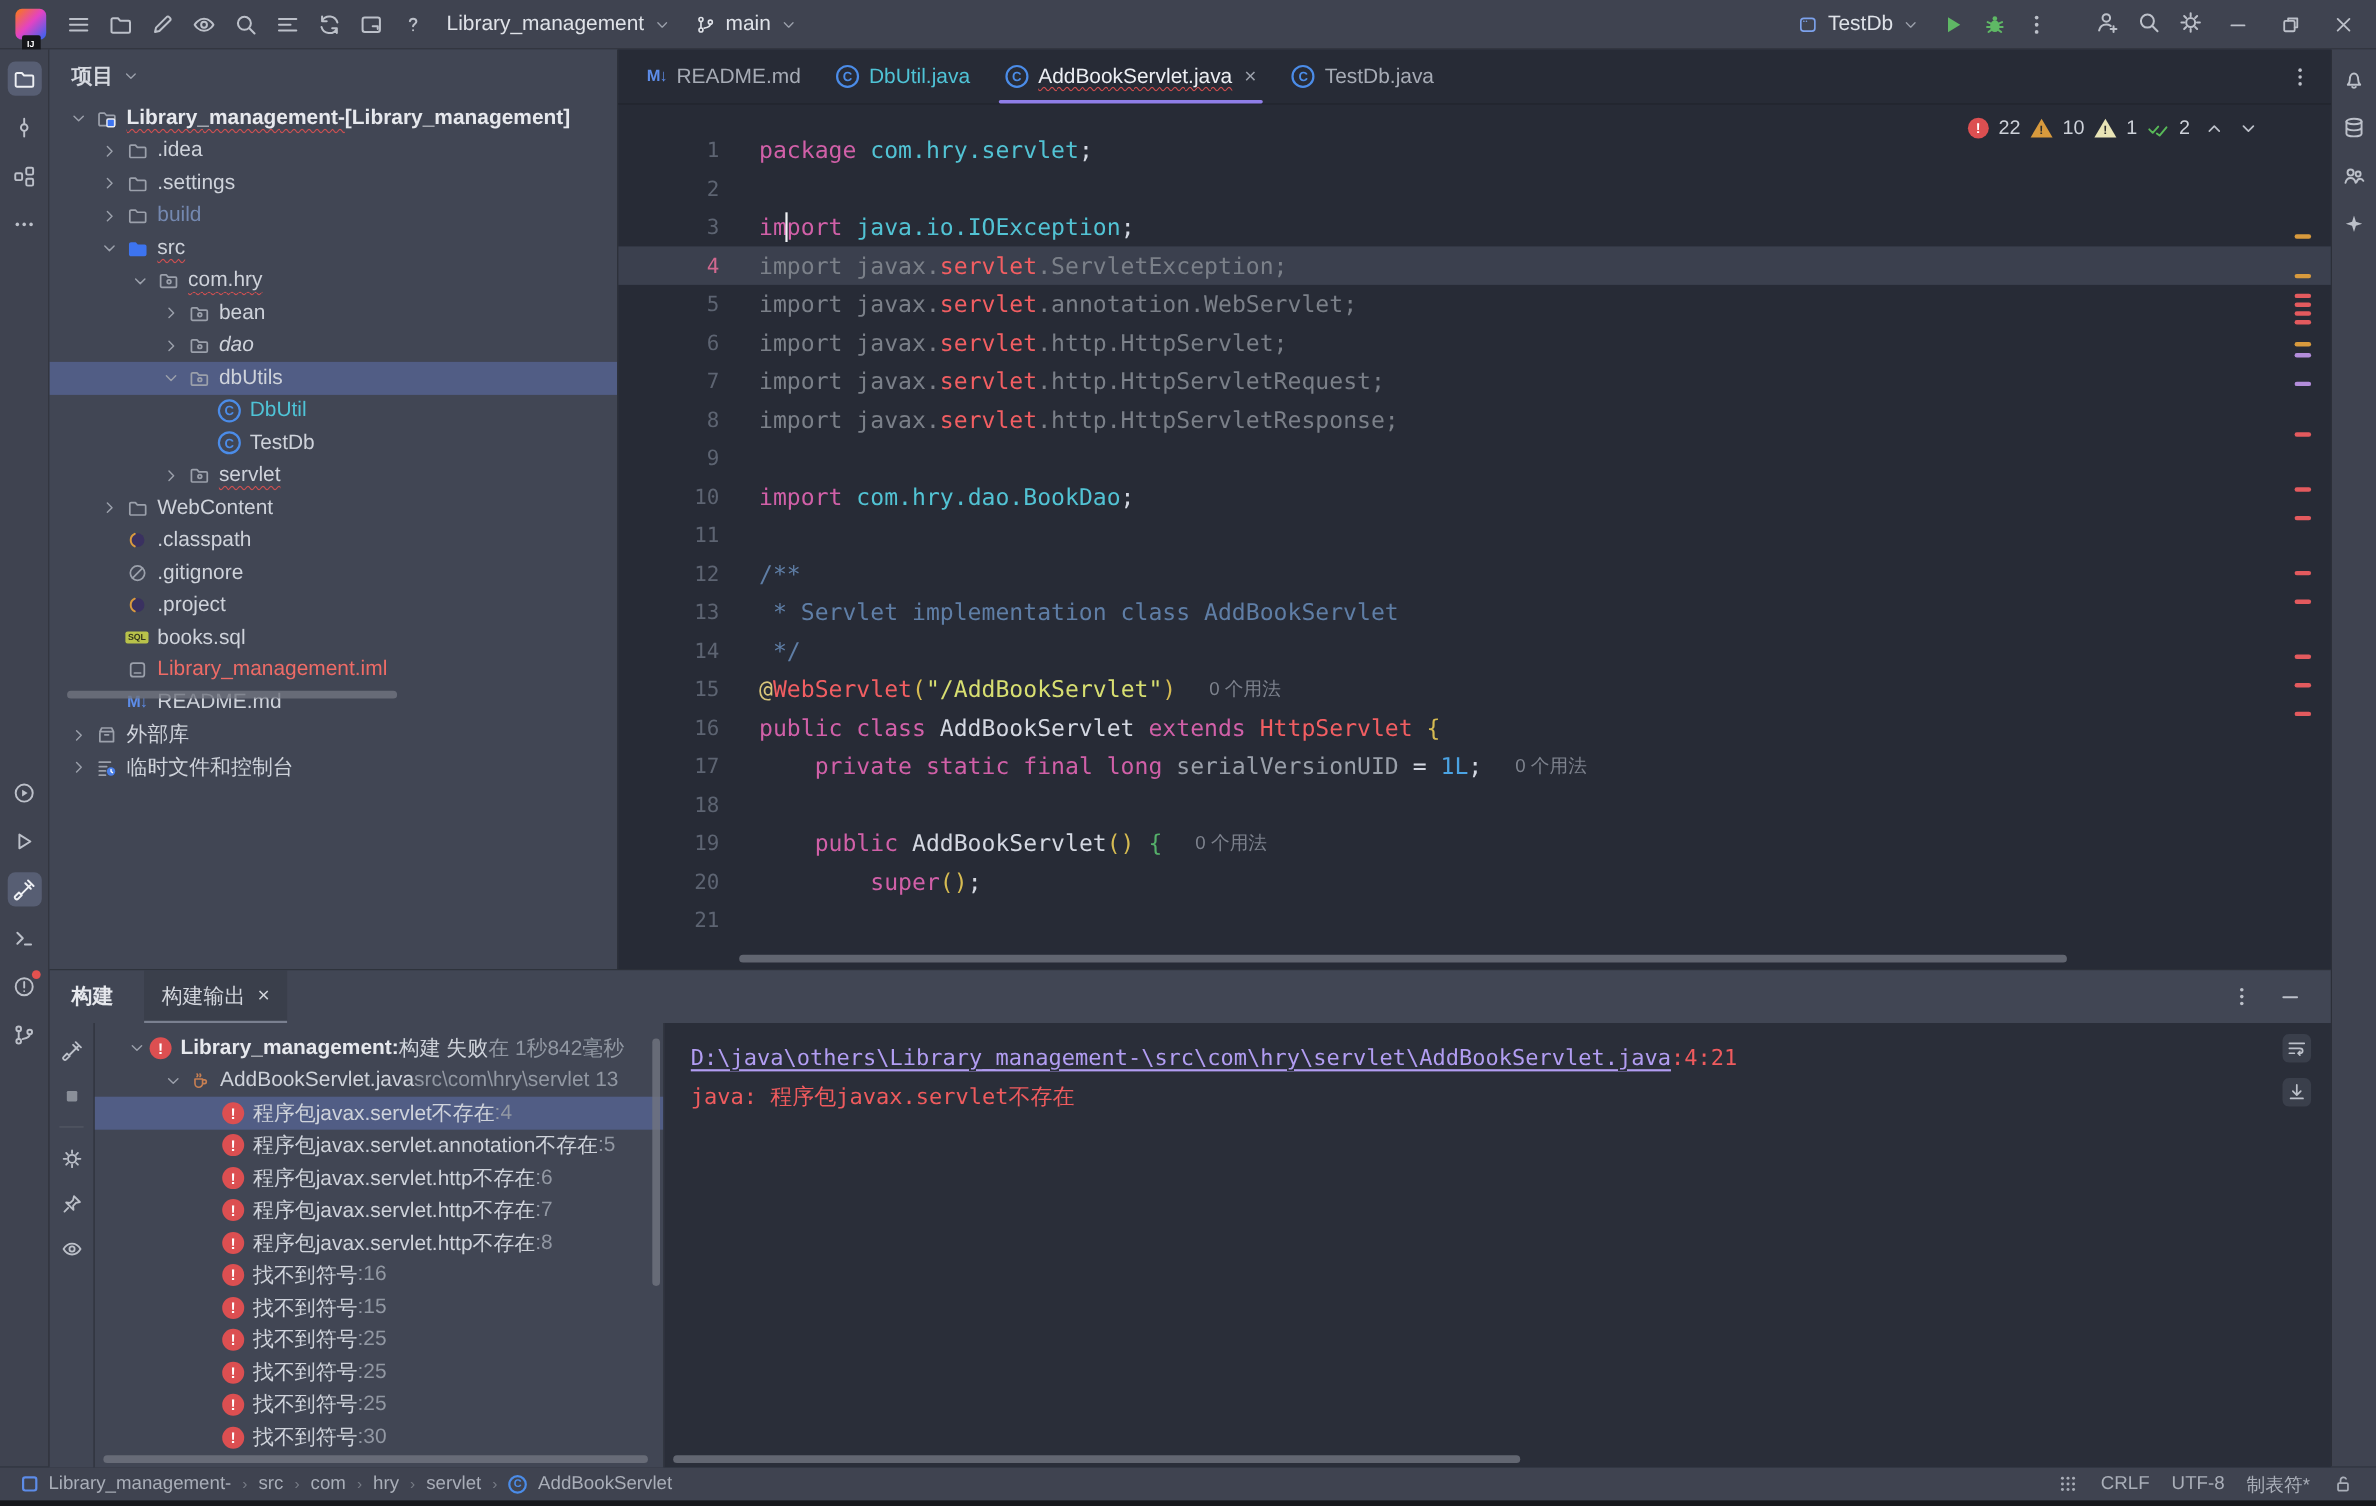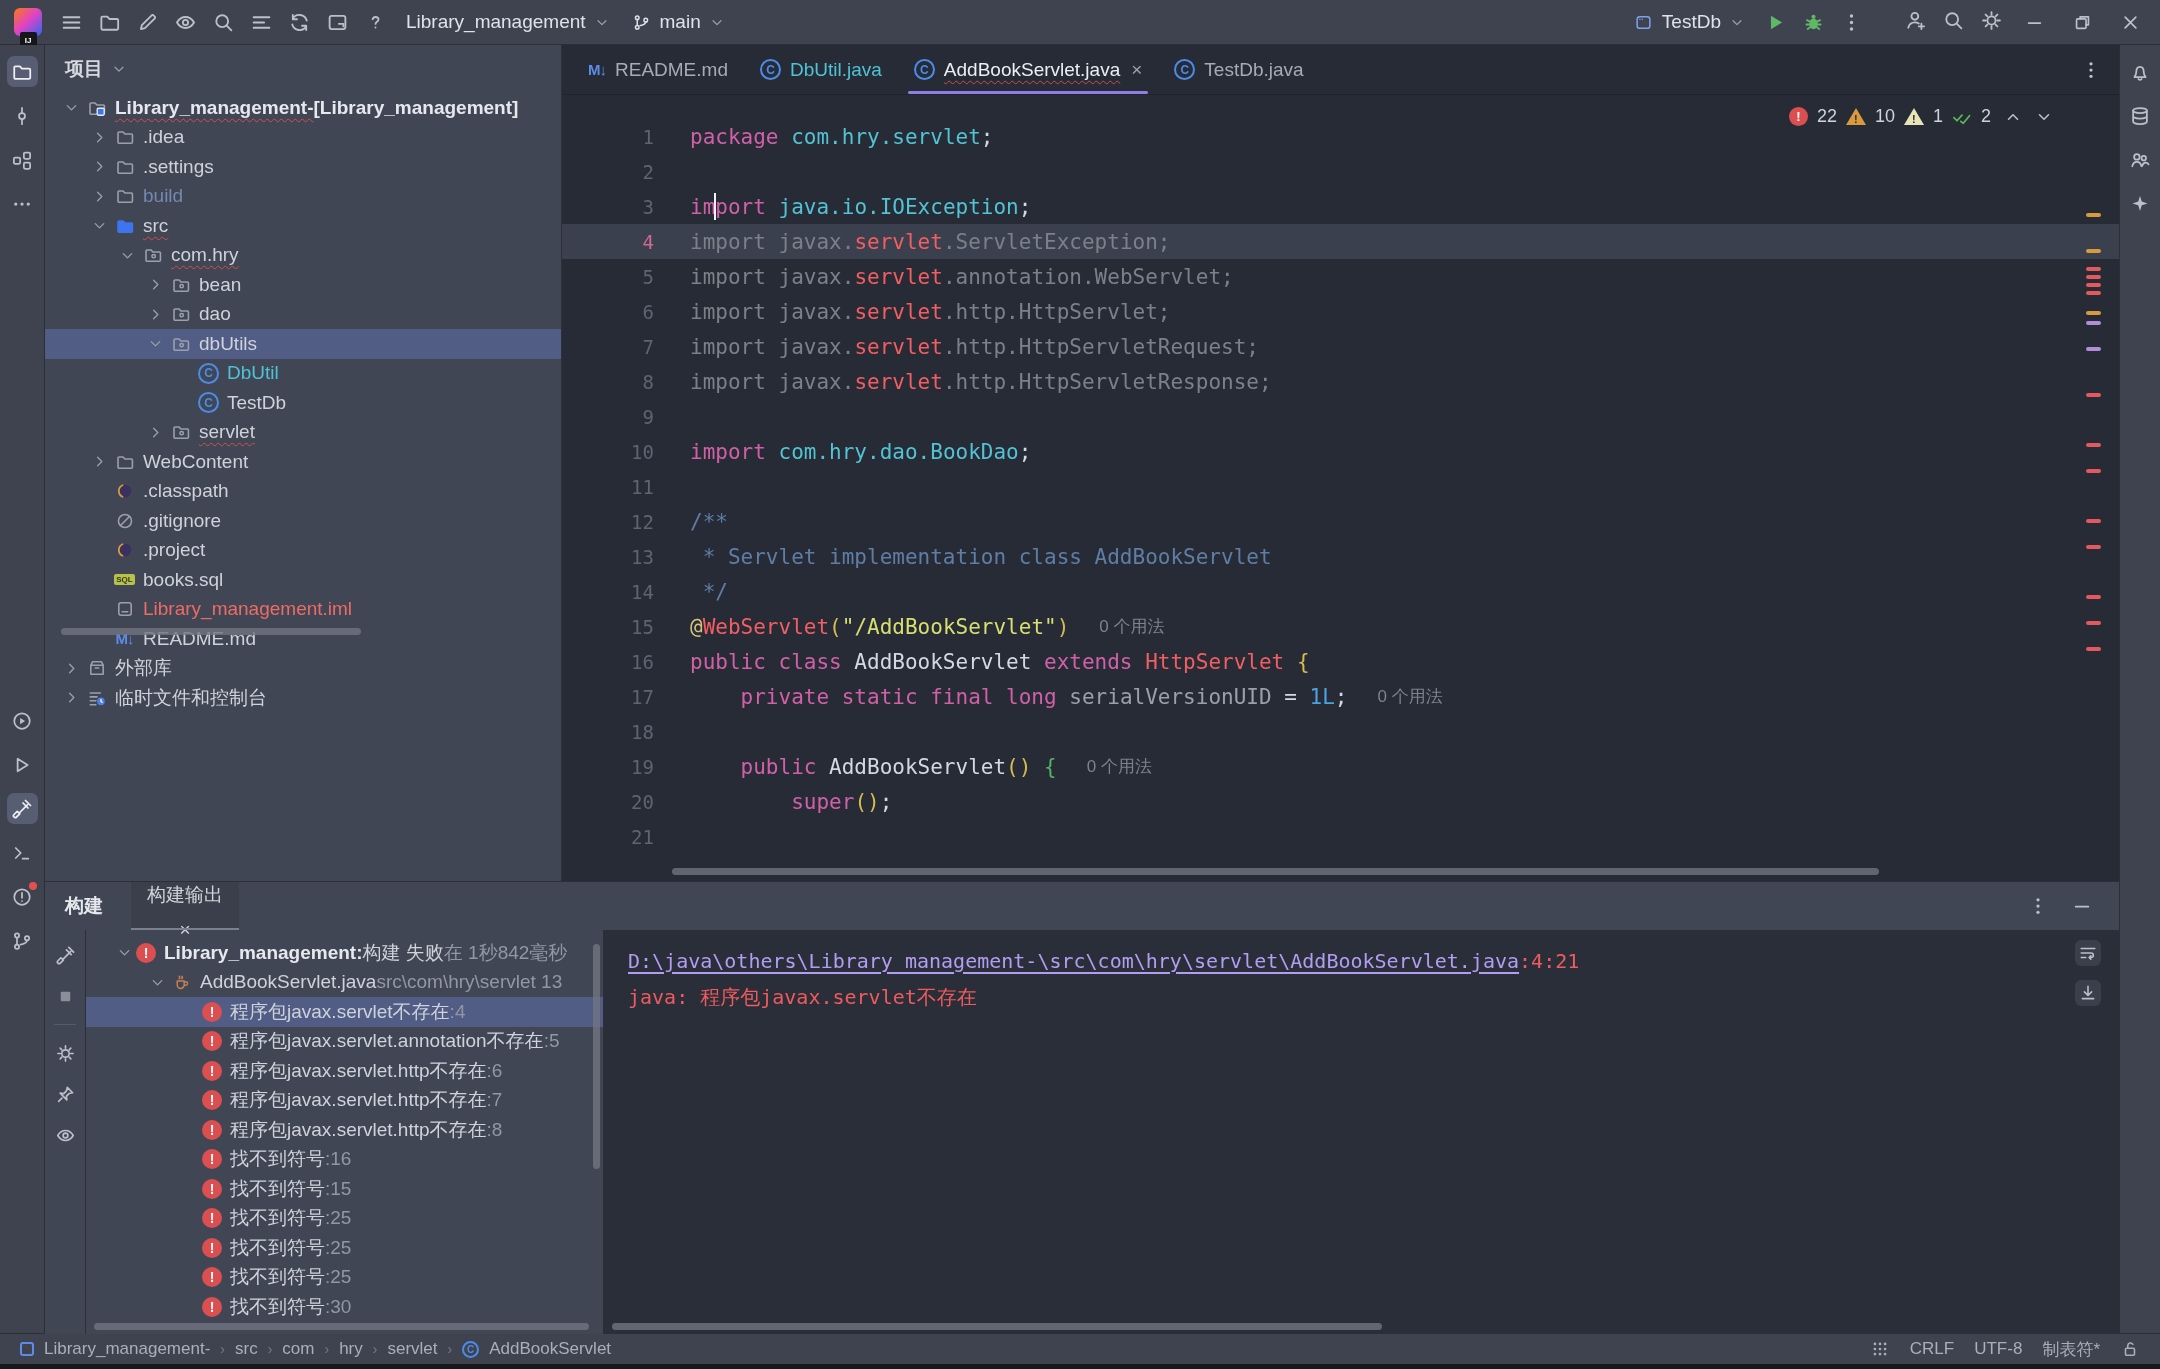--- a/index.html
+++ b/index.html
@@ -88,21 +88,21 @@
   .wtri.pale{border-bottom-color:#e9e4b6;}
   .wtri i{position:absolute;left:-2px;top:5px;font-style:normal;color:#2e2e2e;font-size:11px;font-weight:700;}
   .ichk{width:20px;height:20px;color:#58b958;}
   .ichev{width:18px;height:18px;color:#bcc0c9;margin-left:4px;}
   .mk{position:absolute;right:18px;width:15px;height:4px;border-radius:2px;}
 
   
   .build{height:452px;flex:none;border-top:1px solid #2c2f38;display:flex;flex-direction:column;background:#414654;}
   .bheader{height:48px;flex:none;display:flex;align-items:center;padding-left:20px;}
   .btitle{font-weight:700;color:#e6e8ed;margin-right:28px;}
-  .btab{height:48px;display:flex;align-items:center;gap:11px;padding:0 16px;background:#3a3f4b;color:#d2d5dc;position:relative;flex-direction:column;}
+  .btab{height:48px;display:flex;align-items:center;gap:11px;padding:0 16px;background:#3a3f4b;color:#d2d5dc;position:relative;}
   .btab::after{content:"";position:absolute;left:0;right:0;bottom:0;height:2px;background:#7a8090;}
   .bh-right{margin-left:auto;display:flex;align-items:center;gap:14px;padding-right:22px;color:#bcc0c9;}
   .bh-right .ic{width:30px;height:30px;}
   .bh-right svg{width:20px;height:20px;}
   .bbody{flex:1;display:flex;min-height:0;}
   .btools{width:40px;flex:none;border-right:1px solid #2c2f38;display:flex;flex-direction:column;align-items:center;gap:15px;padding-top:12px;color:#bcc0c9;}
   .btools .ic{width:26px;height:26px;}
   .btools svg{width:19px;height:19px;}
   .bdiv{width:22px;height:1px;background:#565b66;}
   .btree{width:517px;flex:none;position:relative;padding-top:8px;overflow:hidden;border-right:1px solid #2c2f38;}
@@ -464,21 +464,21 @@
                   </svg>
                 </span>
                 <span class="ic ticon" style="color: rgb(155, 160, 171);">
                   <svg viewBox="0 0 16 16">
                     <path d="M1.8 4.4c0-.5.4-.9 1-.9h3.5l1.6 1.8h5.8c.5 0 .9.4.9.9v6.4c0 .5-.4.9-1 .9H2.8c-.6 0-1-.4-1-.9z"></path>
                     <circle cx="8.6" cy="9" r="1.5"></circle>
                   </svg>
                 </span>
                 <span>bean</span>
               </div>
-              <div class="trow" style="padding-left: 98px;">
+              <div class="trow" style="padding-left: 98px; font-style: italic;">
                 <span class="ic chev">
                   <svg viewBox="0 0 16 16">
                     <path d="M6 3.5L10.5 8 6 12.5"></path>
                   </svg>
                 </span>
                 <span class="ic ticon" style="color: rgb(155, 160, 171);">
                   <svg viewBox="0 0 16 16">
                     <path d="M1.8 4.4c0-.5.4-.9 1-.9h3.5l1.6 1.8h5.8c.5 0 .9.4.9.9v6.4c0 .5-.4.9-1 .9H2.8c-.6 0-1-.4-1-.9z"></path>
                     <circle cx="8.6" cy="9" r="1.5"></circle>
                   </svg>

